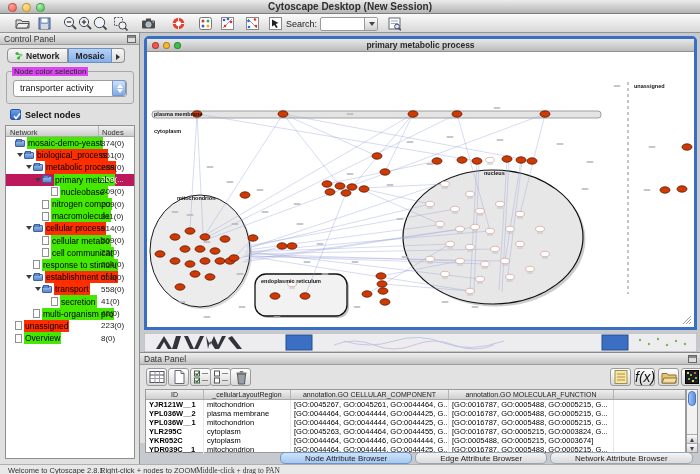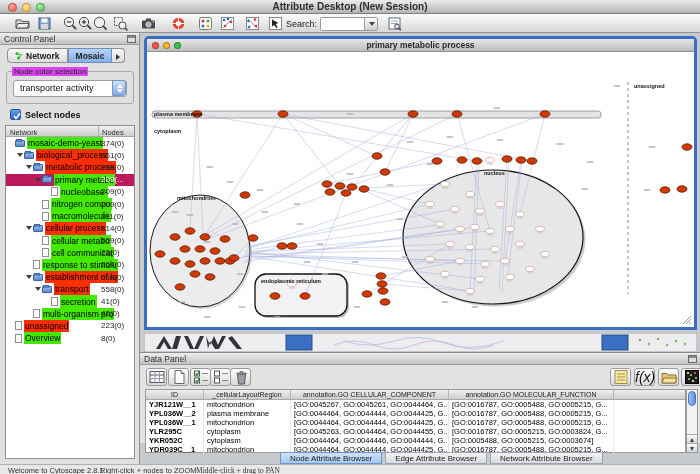--- a/index.html
+++ b/index.html
@@ -122,40 +122,40 @@
   .dp-scroll { position:absolute; left:546px; top:36px; width:12px; height:64px; background:#f2f2f2; border:1px solid #9a9a9a; }
   .dp-thumb { position:absolute; left:1px; top:1px; width:8px; height:15px; border-radius:4px;
     background:linear-gradient(90deg,#9cc2f8,#5d8fe0); border:1px solid #4a74b8; }
   .dp-sarrow { position:absolute; left:0; width:10px; height:9px; background:linear-gradient(#fafafa,#d5d5d5); border-top:1px solid #aaa; }
   .dp-sarrow.up { bottom:9px; } .dp-sarrow.down { bottom:0; }
   .dp-sarrow::after { content:""; position:absolute; left:2.5px; }
   .dp-sarrow.up::after { top:2.5px; border-left:2.5px solid transparent; border-right:2.5px solid transparent; border-bottom:4px solid #444; }
   .dp-sarrow.down::after { top:3px; border-left:2.5px solid transparent; border-right:2.5px solid transparent; border-top:4px solid #444; }
 
   .dp-tabs { position:absolute; top:99px; left:140px; display:flex; gap:3px; }
-  .dp-tab { height:12px; line-height:11px; font-size:8px; color:#222; padding:0 9px;
-    border:1px solid #9aa6b8; border-radius:0; background:linear-gradient(#f4f4f4,#dadada); white-space:nowrap; }
+  .dp-tab { height:12px; line-height:11px; font-size:8px; color:#222; padding:0 24px;
+    border:1px solid #9aa6b8; border-radius:5px; background:linear-gradient(#f4f4f4,#dadada); white-space:nowrap; }
   .dp-tab.sel { background:linear-gradient(#cfe2fa,#a6c8f0); border-color:#6d96c8; }
 
   
   .statusbar { position:absolute; left:0; top:464px; width:700px; height:10px;
     background:#e8e8e8; border-top:1px solid #b0b0b0; }
   .statusbar span { position:absolute; top:1px; font-size:7.5px; color:#333; }
   .st-0 { left:8px; } .st-1 { left:100px; } .st-2 { left:196px;font-family:Liberation Serif, serif; }
 </style>
 </head>
 <body>
 
 <div class="app">
 
   <div class="titlebar">
     <span class="tl tl-red"></span>
     <span class="tl tl-yel"></span>
     <span class="tl tl-grn"></span>
-    <div class="title-text">Attribute Desktop (New Session)</div>
+    <div class="title-text">Cytoscape Desktop (New Session)</div>
   </div>
 
   <div class="toolbar">
     <button class="tbtn" style="left:14px">
       <svg width="17" height="17">
           <path d="M2 5h5l1 1.5h7V13H2z" fill="#d9d9d9" stroke="#555"></path>
           <path d="M2 13l2-4.5h11L13 13z" fill="#f0f0f0" stroke="#555"></path>
         </svg>
     </button>
     <button class="tbtn" style="left:36px">

